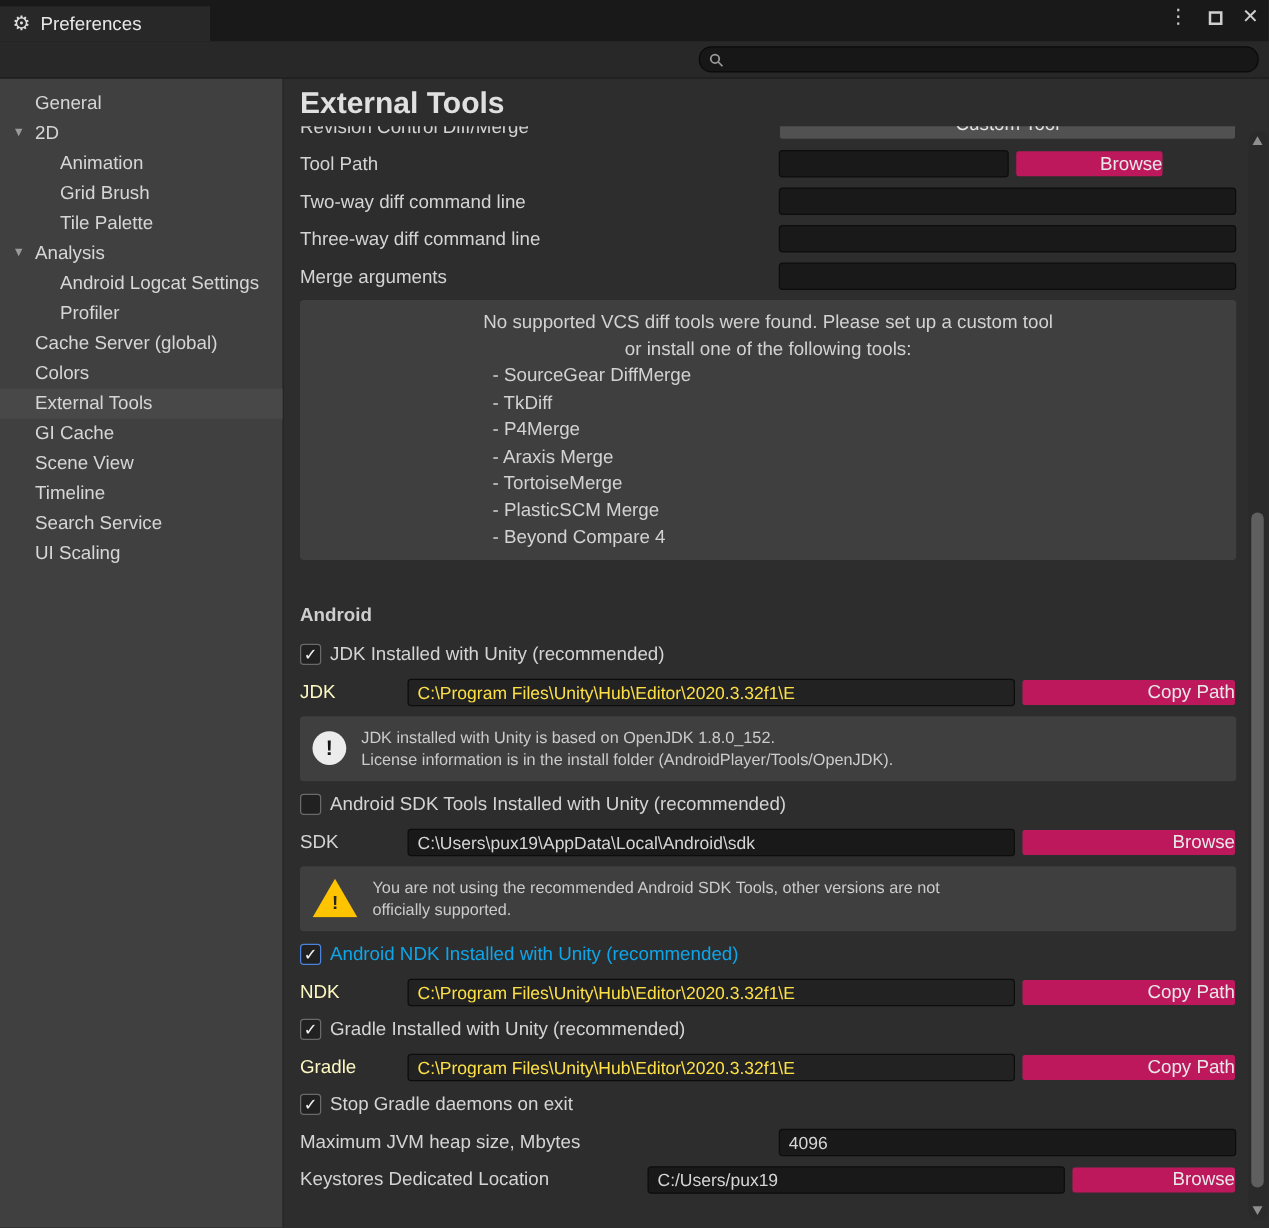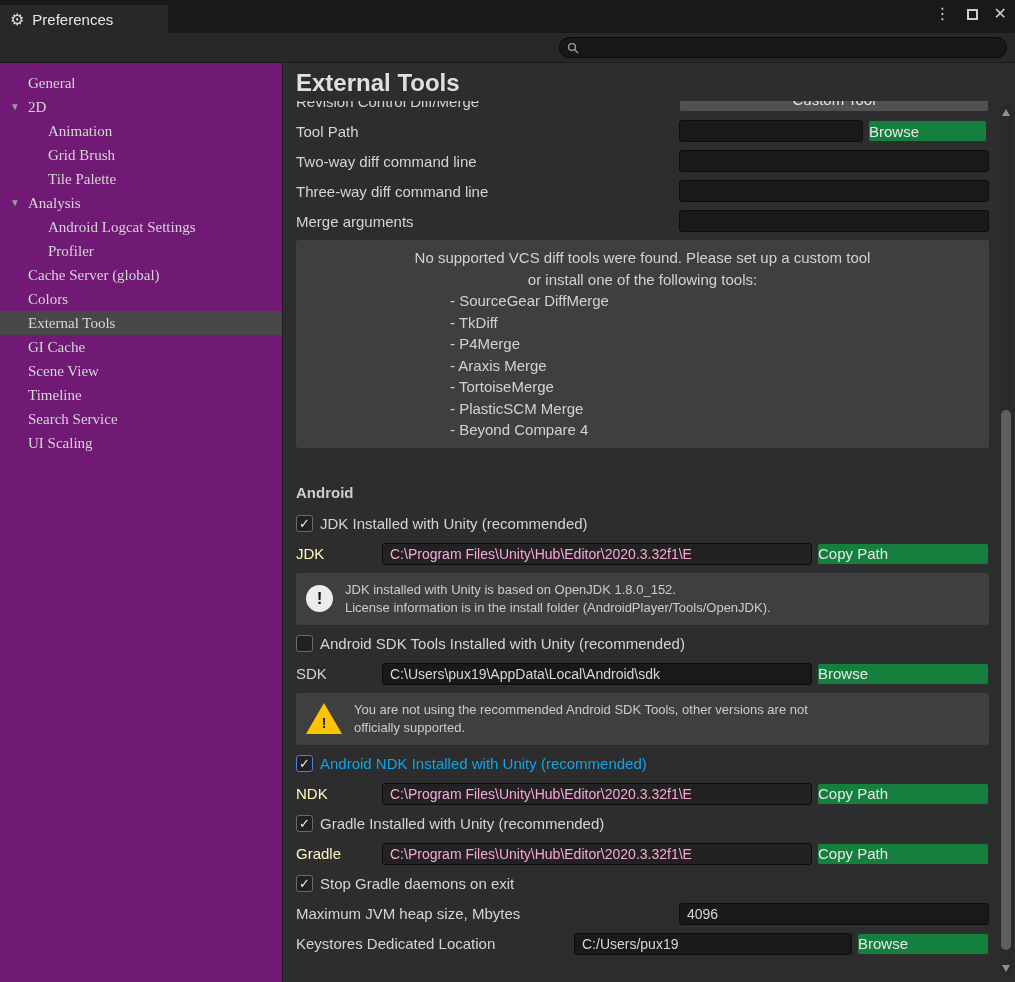--- a/index.html
+++ b/index.html
@@ -17,41 +17,41 @@
   .win-controls .glyph { font-size:16px; line-height:16px; cursor:default; }
   .max-box { width:11px; height:11px; border:2px solid #cfcfcf; display:inline-block; }
 
   
   .toolbar { height:30px; background:#282828; display:flex; align-items:center; justify-content:flex-end; padding-right:8px; border-bottom:1px solid #1b1b1b; }
   .searchbox { width:448px; height:21px; background:#171717; border:1px solid #0a0a0a; border-radius:10px; display:flex; align-items:center; padding:0 7px; gap:5px; }
   .searchbox input { flex:1; background:transparent; border:none; outline:none; color:#ddd; font-size:13px; font-family:inherit; }
 
   
   .content { display:flex; height:919px; }
-  .sidebar { width:283px; background:#701a75; border-right:1px solid #1e1e1e; padding-top:8px;font-family:Liberation Serif, serif; }
+  .sidebar { width:227px; background:#404040; border-right:1px solid #1e1e1e; padding-top:8px; }
   .side-item { height:24px; line-height:24px; padding-left:28px; font-size:15px; color:#d6d6d6; position:relative; white-space:nowrap; }
   .side-item.child { padding-left:48px; }
   .side-item.selected { background:#484848; }
   .fold { position:absolute; left:10px; top:0; font-size:10px; color:#9a9a9a; }
 
   .main { flex:1; background:#2d2d2d; position:relative; overflow:hidden; }
   .main-title { padding:6px 13px 4px; font-size:24px; font-weight:700; color:#e0e0e0; height:38px; }
   .scroll { height:calc(100% - 38px); overflow:hidden; padding:0 26px 6px 13px; }
 
   
   .frow { display:flex; align-items:center; height:22px; margin-top:8px; gap:5px; }
   .frow.clipped { margin-top:-11px; }
   .flabel { width:378px; flex:none; color:#d4d4d4; overflow:hidden; white-space:nowrap; }
   .flabel.narrow { width:81px; }
   .flabel.mid { width:273px; }
   .flabel.dim { color:#fef9c3; }
   .field { flex:1; height:22px; background:#191919; border:1px solid #0d0d0d; border-radius:3px; color:#d6d6d6; font-size:14px; font-family:inherit; padding:0 7px; min-width:0; }
   .field.short { flex:none; width:184px; }
-  .field.disabled { color:#f9a8d4; background:#222222; }
-  .btn { flex:none; height:22px; background:#15803d; border:1px solid #2e2e2e; border-radius:3px; color:#e8e8e8; font-size:15px; font-family:inherit; text-align:left; cursor:default; }
+  .field.disabled { color:#fde047; background:#222222; }
+  .btn { flex:none; height:22px; background:#be185d; border:1px solid #2e2e2e; border-radius:3px; color:#e8e8e8; font-size:15px; font-family:inherit; text-align:right; cursor:default; }
   .btn.browse { width:119px; }
   .btn.wide { width:172px; }
   .btn.browse-sm { width:132px; }
   .dropdown { flex:1; height:22px; background:#515151; border:1px solid #2e2e2e; border-radius:3px; display:flex; align-items:flex-start; justify-content:center; color:#e6e6e6; }
 
   
   .vcs-box { margin-top:8px; background:#3f3f3f; border-radius:3px; padding:7px 10px; font-size:15px; line-height:21.5px; color:#d2d2d2; }
   .vcs-line { text-align:center; }
   .vcs-tools { margin-left:144px; }
   .note-box { margin-top:8px; background:#3f3f3f; border-radius:3px; padding:8px 10px; display:flex; align-items:center; gap:12px; font-size:13px; line-height:18px; color:#cbcbcb; }

